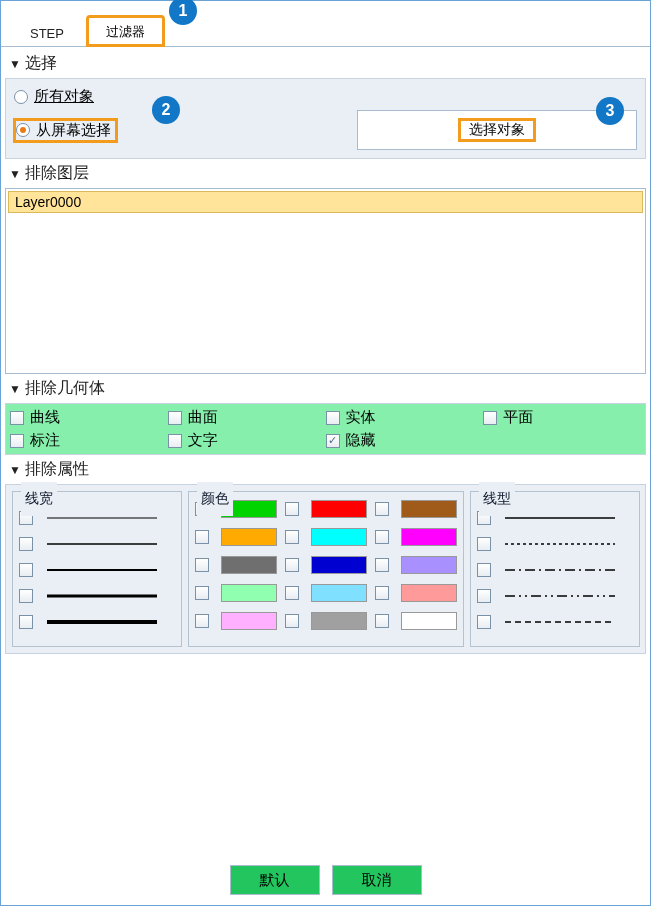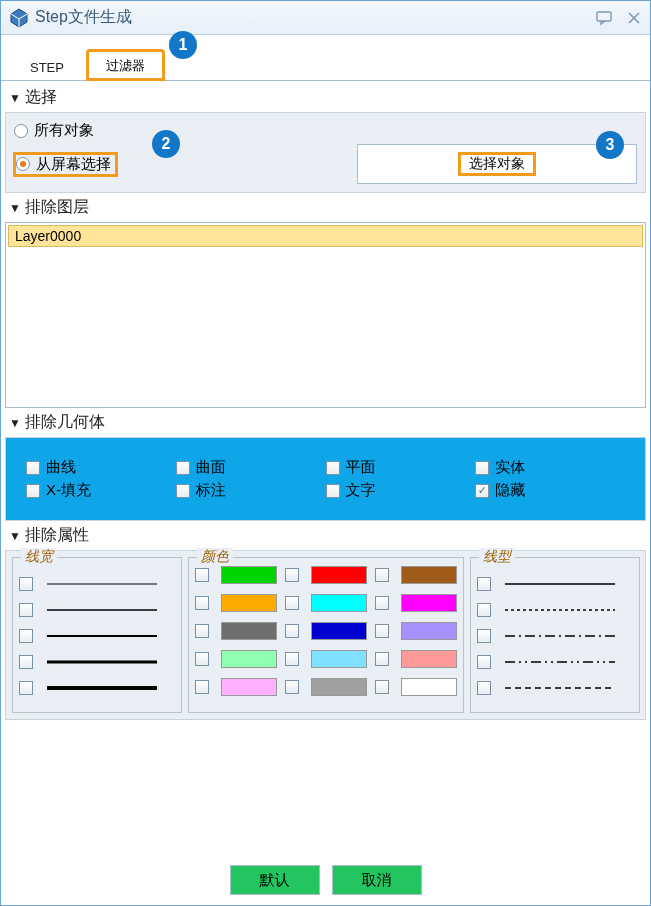--- a/index.html
+++ b/index.html
@@ -62,84 +62,60 @@
   .radio { width:14px; height:14px; border:1px solid #7a92a8; border-radius:50%; background:#fff; display:inline-flex; align-items:center; justify-content:center; }
   .radio.checked::after { content:""; width:6px; height:6px; border-radius:50%; background:#e97c1a; }
   .sel-field {
     height:40px; width:280px; background:#fff; border:1px solid #a8bcd0;
     display:flex; align-items:center; justify-content:center;
     position:relative;
   }
   .row-flex { display:flex; align-items:center; }
   .list-box { background:#fff; border:1px solid #a8bcd0; height:186px; }
   .list-item { background:#ffe49a; border:1px solid #d9b95a; padding:2px 6px; margin:2px; }
-  .geom-grid { display:grid; grid-template-columns: repeat(4, 1fr); gap:4px 0; background:#0ea5e9; border:1px solid #c7d3df; padding:20px; }
+  .geom-grid { display:grid; grid-template-columns: repeat(4, 1fr); gap:4px 0; background:#86efac; border:1px solid #c7d3df; padding:4px; }
   .chk { width:14px; height:14px; border:1px solid #7a92a8; background:linear-gradient(#fff,#e8edf2); display:inline-flex; align-items:center; justify-content:center; margin-right:6px; vertical-align:middle; }
   .chk.checked::after { content:"✓"; font-size:11px; color:#4b6a87; }
   .chk-label { display:flex; align-items:center; font-size:15px; }
   .attr-row { display:flex; gap:6px; padding:6px; background:#e9eff5; border:1px solid #c7d3df; }
   .fieldset { border:1px solid #b5c3d1; padding:8px 6px 6px; position:relative; flex:0 0 auto; }
-  .fieldset .legend { position:absolute; top:-10px; left:8px; background:#e9eff5; padding:0 4px; font-size:14px; color:#a16207;font-style:italic; }
+  .fieldset .legend { position:absolute; top:-10px; left:8px; background:#e9eff5; padding:8px 4px; font-size:14px; color:#0f172a; }
   .fs-linewidth { width:170px; }
   .fs-linetype { width:170px; }
   .fs-color { flex:1; }
   .lw-row, .lt-row { display:flex; align-items:center; gap:8px; margin:10px 0; }
   .sample { width:110px; height:16px; display:flex; align-items:center; }
   .color-grid { display:grid; grid-template-columns: repeat(3, 1fr); gap:10px 8px; }
   .color-cell { display:flex; align-items:center; gap:6px; }
   .swatch { width:56px; height:18px; border:1px solid #999; }
   .footer { display:flex; justify-content:center; gap:12px; padding:10px; }
   .btn { width:90px; height:30px; border:1px solid #a8bcd0; background:#22c55e; display:flex; align-items:center; justify-content:center; font-size:15px; cursor:default; }
 </style>
 </head>
 <body>
 
 <div class="window">
 
-  <div class="titlebar">
-    <span class="title-icon">
-      <svg viewBox="0 0 20 20">
-          <polygon points="10,1 18,6 18,14 10,19 2,14 2,6" fill="#3d7bbf" stroke="#1c4a7a"></polygon>
-          <polyline points="2,6 10,11 18,6" fill="none" stroke="#fff" stroke-width="1"></polyline>
-          <line x1="10" y1="11" x2="10" y2="19" stroke="#fff"></line>
-        </svg>
-    </span>
-    <span class="title-text">Step文件生成</span>
-    <div class="title-btns">
-      <span class="title-btn">
-          <svg viewBox="0 0 16 16">
-            <rect x="1" y="2" width="14" height="9" rx="1" fill="none" stroke="#7d98b1" stroke-width="1.4"></rect>
-            <path d="M5 11 L5 14 L9 11" fill="none" stroke="#7d98b1" stroke-width="1.4"></path>
-          </svg>
-        </span>
-      <span class="title-btn">
-          <svg viewBox="0 0 16 16">
-            <line x1="3" y1="3" x2="13" y2="13" stroke="#7d98b1" stroke-width="1.6"></line>
-            <line x1="13" y1="3" x2="3" y2="13" stroke="#7d98b1" stroke-width="1.6"></line>
-          </svg>
-        </span>
-    </div>
-  </div>
 
   <div class="tabs">
     <div class="tab inactive">STEP</div>
     <div class="tab active highlight-orange">过滤器</div>
     <div class="callout" style="left:168px; top:-4px;">1</div>
   </div>
 
   <div class="content">
 
     <div class="section-hdr">
         <span class="tri">▼</span>
         <span>选择</span>
       </div>
     <div class="panel" style="position:relative;">
       <div class="radio-row">
         <span class="radio"></span>
-        <span style="font-size:15px;">所有对象</span>
+        <span style="font-size:15px;text-decoration:underline;">所有对象</span>
       </div>
       <div class="row-flex" style="justify-content:space-between; align-items:center; position:relative;">
         <div class="radio-row highlight-orange" style="padding:2px 6px 2px 2px; margin:0;">
           <span class="radio checked"></span>
           <span style="font-size:15px;">从屏幕选择</span>
         </div>
         <div class="callout" style="left:138px; top:-14px;">2</div>
         <div class="sel-field">
           <span class="highlight-orange" style="padding:2px 10px;">选择对象</span>
           <div class="callout" style="right:12px; top:-14px;">3</div>
@@ -163,29 +139,25 @@
       <label class="chk-label">
           <span class="chk"></span>
           <span>曲线</span>
         </label>
       <label class="chk-label">
           <span class="chk"></span>
           <span>曲面</span>
         </label>
       <label class="chk-label">
           <span class="chk"></span>
+          <span>实体</span>
+        </label>
+      <label class="chk-label">
+          <span class="chk"></span>
           <span>平面</span>
-        </label>
-      <label class="chk-label">
-          <span class="chk"></span>
-          <span>实体</span>
-        </label>
-      <label class="chk-label">
-          <span class="chk"></span>
-          <span>X-填充</span>
         </label>
       <label class="chk-label">
           <span class="chk"></span>
           <span>标注</span>
         </label>
       <label class="chk-label">
           <span class="chk"></span>
           <span>文字</span>
         </label>
       <label class="chk-label">

